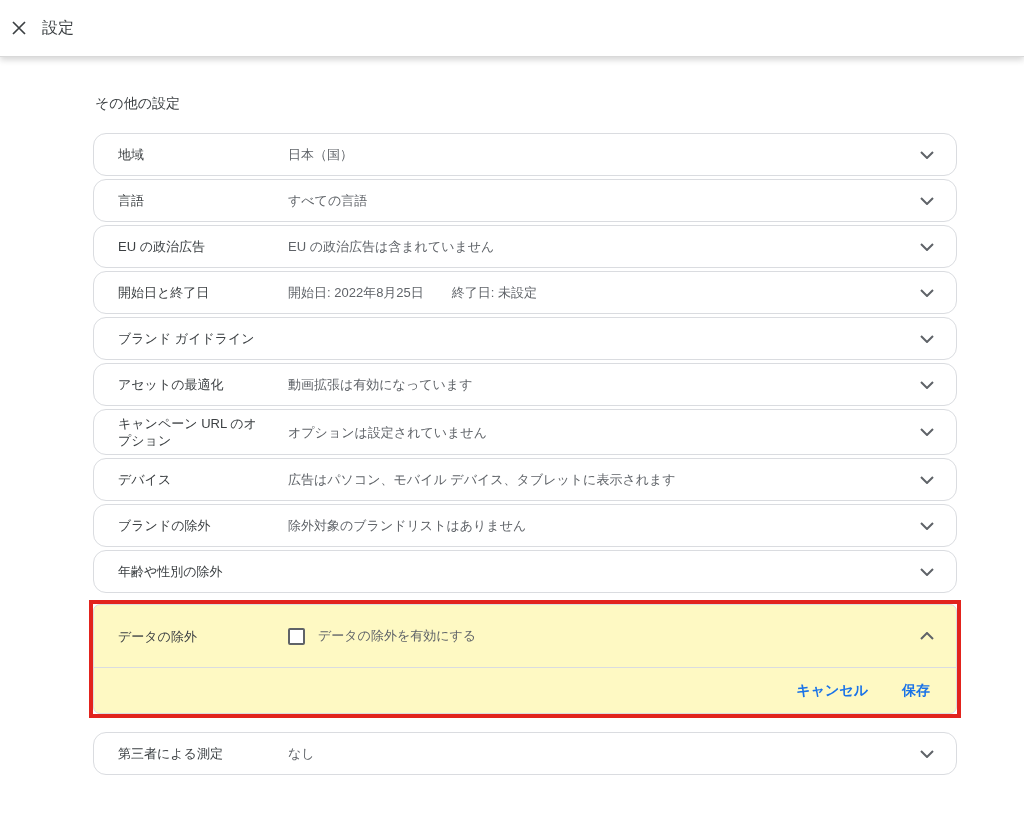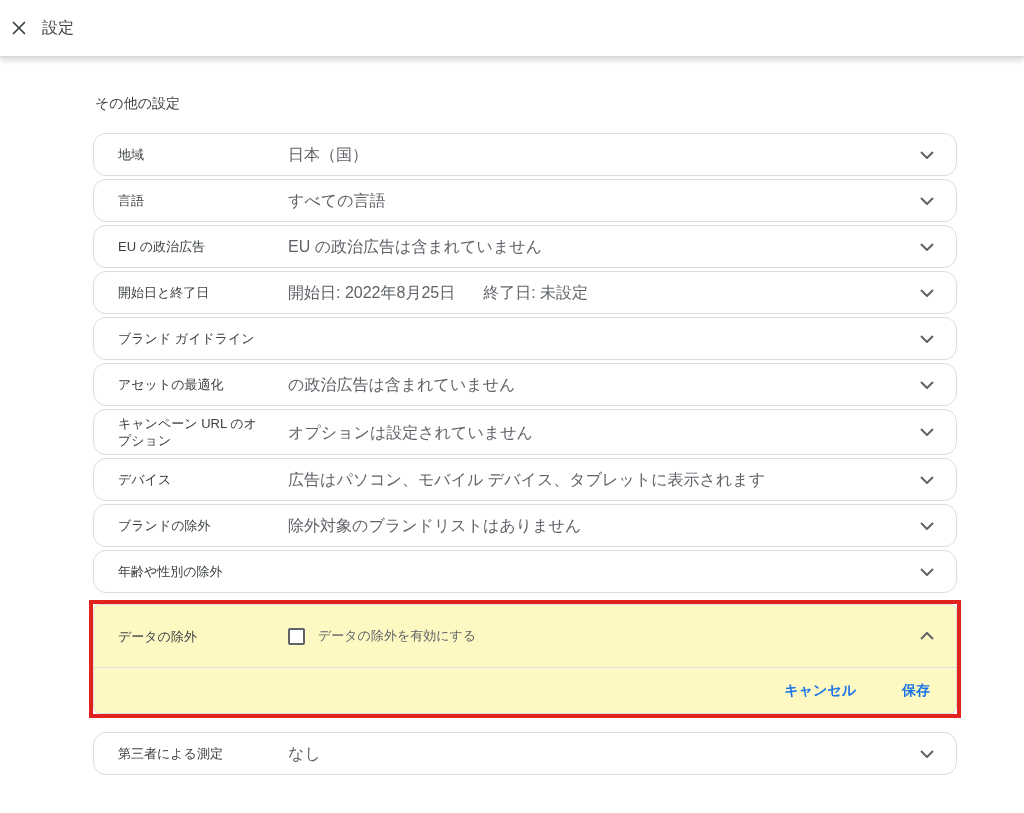--- a/index.html
+++ b/index.html
@@ -42,21 +42,21 @@
     margin-bottom: 3px;
     cursor: pointer;
   }
   .row-label {
     flex: 0 0 150px;
     font-size: 13px;
     font-weight: 500;
     color: #3c4043;
     line-height: 17px;
   }
-  .row-value { font-size: 16px; color: #5f6368; margin-left: 20px; line-height: 17px; }
+  .row-value { font-size: 13px; color: #5f6368; margin-left: 20px; line-height: 17px; }
   .row-value2 { margin-left: 28px; }
   .chevron { margin-left: auto; display: flex; align-items: center; padding-left: 12px; }
 
   
   .annotation {
     border: 4px solid #e2231d;
     margin: 7px -4px 14px -4px;
   }
   .expanded-card { border: 1px solid #dadce0; border-radius: 7px; background: #fef9c3; }
   .expanded-header {
@@ -74,21 +74,21 @@
     background: #fff;
     flex: 0 0 auto;
   }
   .checkbox-label { font-size: 13px; color: #5f6368; margin-left: 13px; }
   .expanded-footer {
     border-top: 1px solid #dadce0;
     height: 46px;
     display: flex;
     align-items: center;
     justify-content: flex-end;
-    gap: 46px;
+    gap: 34px;
     padding-right: 26px;
   }
   .text-btn {
     font-size: 14px;
     font-weight: 600;
     color: #1a73e8;
     background: none;
     border: none;
     cursor: pointer;
     font-family: inherit;
@@ -155,21 +155,21 @@
     <span class="row-value"></span>
     <span class="chevron">
       <svg width="14" height="8" viewBox="0 0 14 8">
           <path d="M1 1l6 6 6-6" fill="none" stroke="#5f6368" stroke-width="2"></path>
         </svg>
     </span>
   </div>
 
   <div class="card row">
     <span class="row-label">アセットの最適化</span>
-    <span class="row-value">の政治広告は含まれていません</span>
+    <span class="row-value">動画拡張は有効になっています</span>
     <span class="chevron">
       <svg width="14" height="8" viewBox="0 0 14 8">
           <path d="M1 1l6 6 6-6" fill="none" stroke="#5f6368" stroke-width="2"></path>
         </svg>
     </span>
   </div>
 
   <div class="card row">
     <span class="row-label">キャンペーン URL のオプション</span>
     <span class="row-value">オプションは設定されていません</span>

